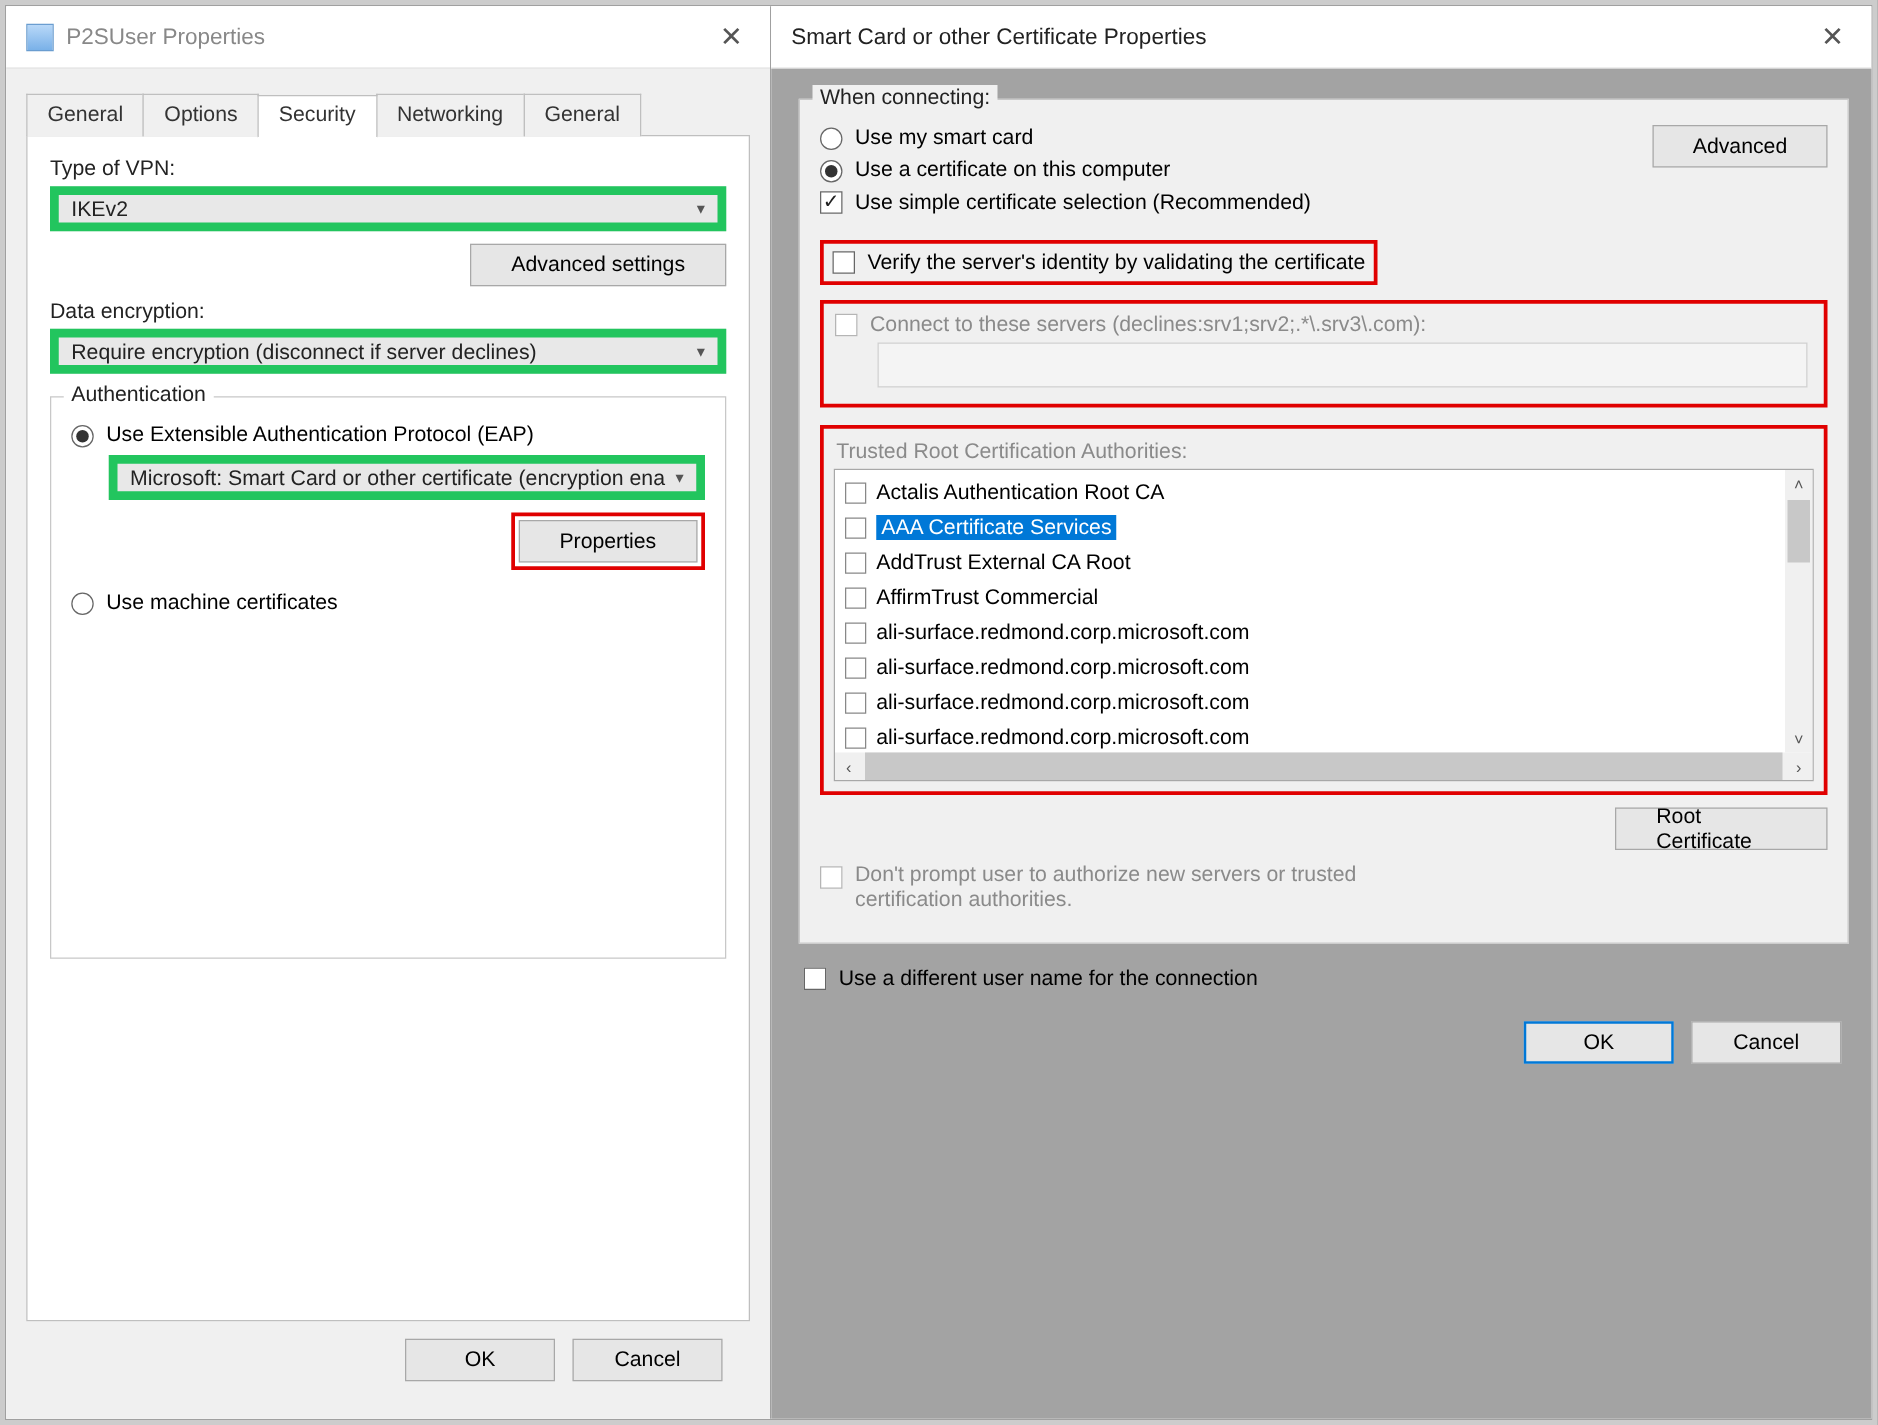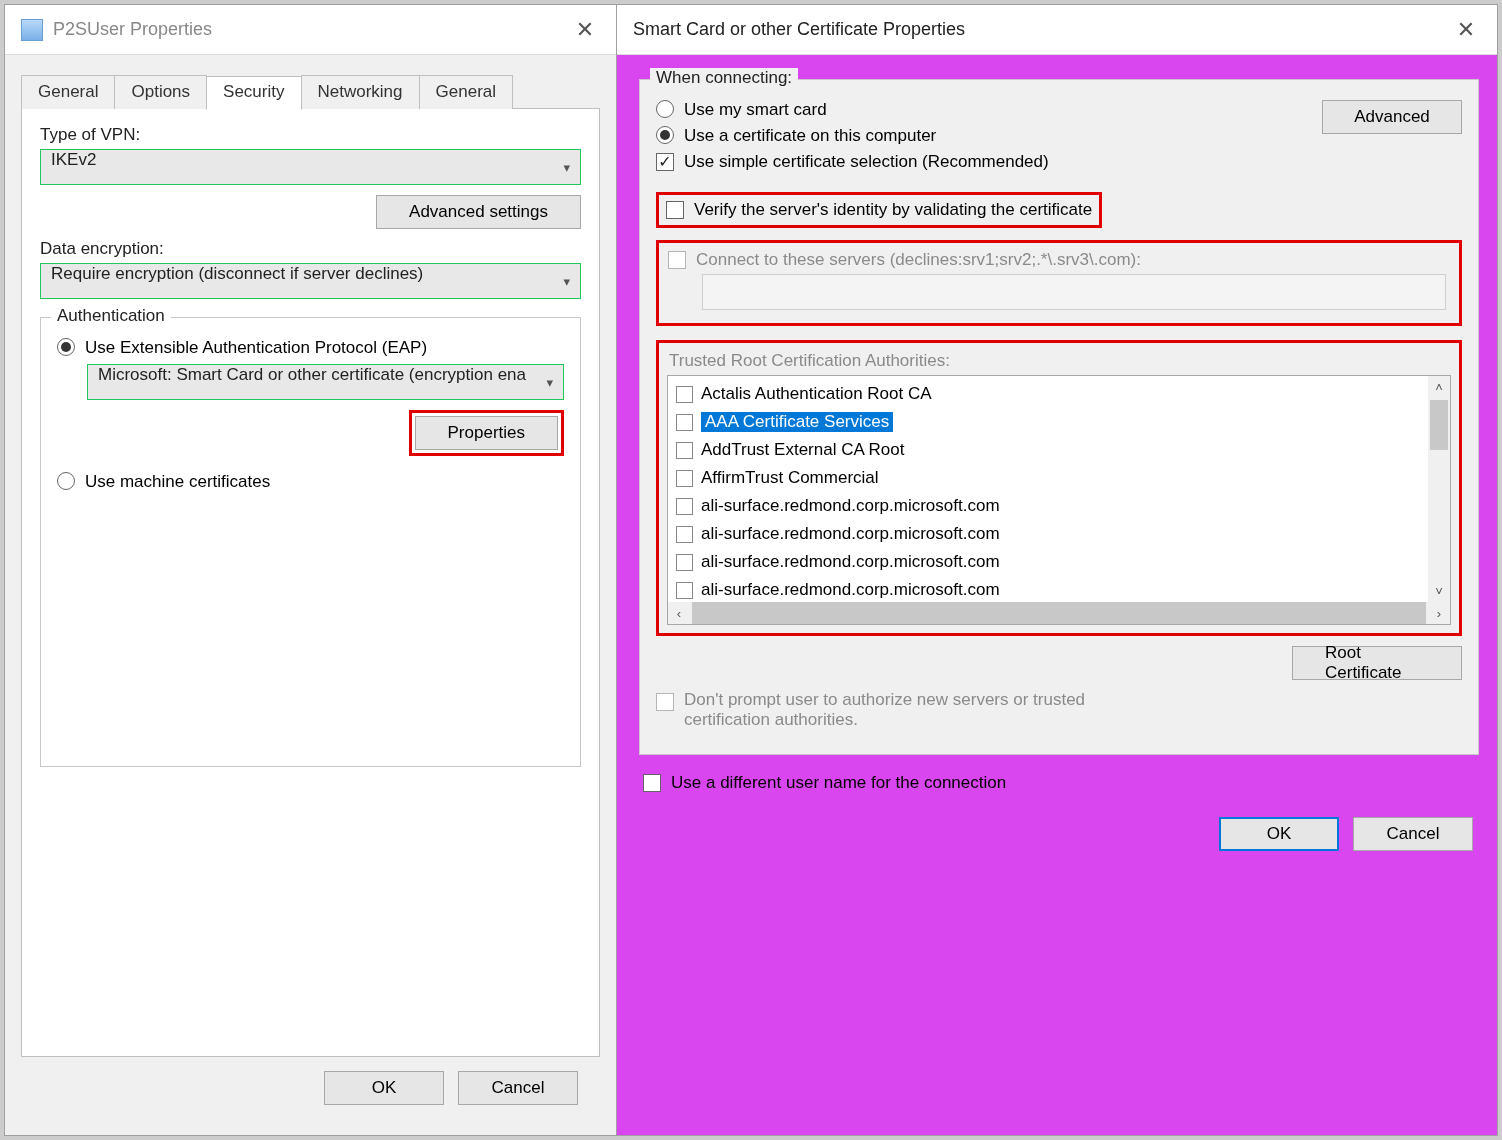--- a/index.html
+++ b/index.html
@@ -53,22 +53,22 @@
     position: relative; top: 1px; padding-top:5px; padding-bottom:7px;
   }
   .tab-body {
     border: 1px solid #bfbfbf; background: #fff;
     flex: 1; margin-top: -1px; padding: 16px 18px;
     position: relative;
   }
   .label { font-size: 17px; color: #222; margin-bottom: 4px; }
   .combo {
     width: 100%; height: 36px;
-    border: 1px solid #22c55e; background: #e8e8e8;
-    display: flex; align-items: flex-start; padding: 0 10px;
+    border: 7px solid #22c55e; background: #e8e8e8;
+    display: flex; align-items: flex-end; padding: 0 10px;
     font-size: 17px; color: #222; position: relative;
   }
   .combo .arrow {
     position: absolute; right: 10px; top: 50%; transform: translateY(-50%);
     font-size: 13px; color: #555;
   }
   .btn {
     height: 34px; padding: 0 32px; font-size: 17px;
     background: #e6e6e6; border: 1px solid #a8a8a8;
     display: inline-flex; align-items: center; justify-content: center;
@@ -76,21 +76,21 @@
   }
   .row-right { display: flex; justify-content: flex-end; margin-top: 10px; }
   .fieldset {
     border: 1px solid #c8c8c8; margin-top: 18px; padding: 14px 16px 18px 16px;
     position: relative;
   }
   .fieldset > .legend {
     position: absolute; top: -12px; left: 10px; background: #fff;
     padding: 0 6px; font-size: 17px; color: #222;
   }
-  .radio-row { display: flex; align-items: flex-start; gap: 10px; font-size: 17px; margin: 6px 0; }
+  .radio-row { display: flex; align-items: flex-end; gap: 10px; font-size: 17px; margin: 6px 0; }
   .radio-row .radio {
     width: 18px; height: 18px; border: 1px solid #666; border-radius: 50%;
     display: inline-flex; align-items: center; justify-content: center; background:#fff;
   }
   .radio-row .radio.checked::after {
     content: ""; width: 10px; height: 10px; background: #333; border-radius: 50%;
   }
   .check-row { display: flex; align-items: center; gap: 10px; font-size: 17px; margin: 6px 0; }
   .check-row .chk {
     width: 18px; height: 18px; border: 1px solid #666; background:#fff;
@@ -100,21 +100,21 @@
   .check-row .chk.checked::after { content:"✓"; }
   .sub { margin-left: 30px; }
   .red-box { border: 3px solid #e00000; padding: 3px; }
   .footer-btns {
     display:flex; justify-content:flex-end; gap:14px; padding: 14px 22px;
   }
   .footer-btns .btn { width:120px; justify-content:center; }
 
   
   .right-body {
-    background:#d946ef; flex:1; padding: 18px 18px 12px 22px;
+    background:#a3a3a3; flex:1; padding: 18px 18px 12px 22px;
     display:flex; flex-direction:column;
   }
   .right-body .fieldset { background:#f0f0f0; }
   .right-body .fieldset > .legend { background:#f0f0f0; }
   .disabled { color:#8a8a8a; }
   .disabled .chk { border-color:#b5b5b5; }
   .listbox {
     border:1px solid #a8a8a8; background:#fff;
     height: 250px; width:100%;
     position: relative; overflow:hidden;

